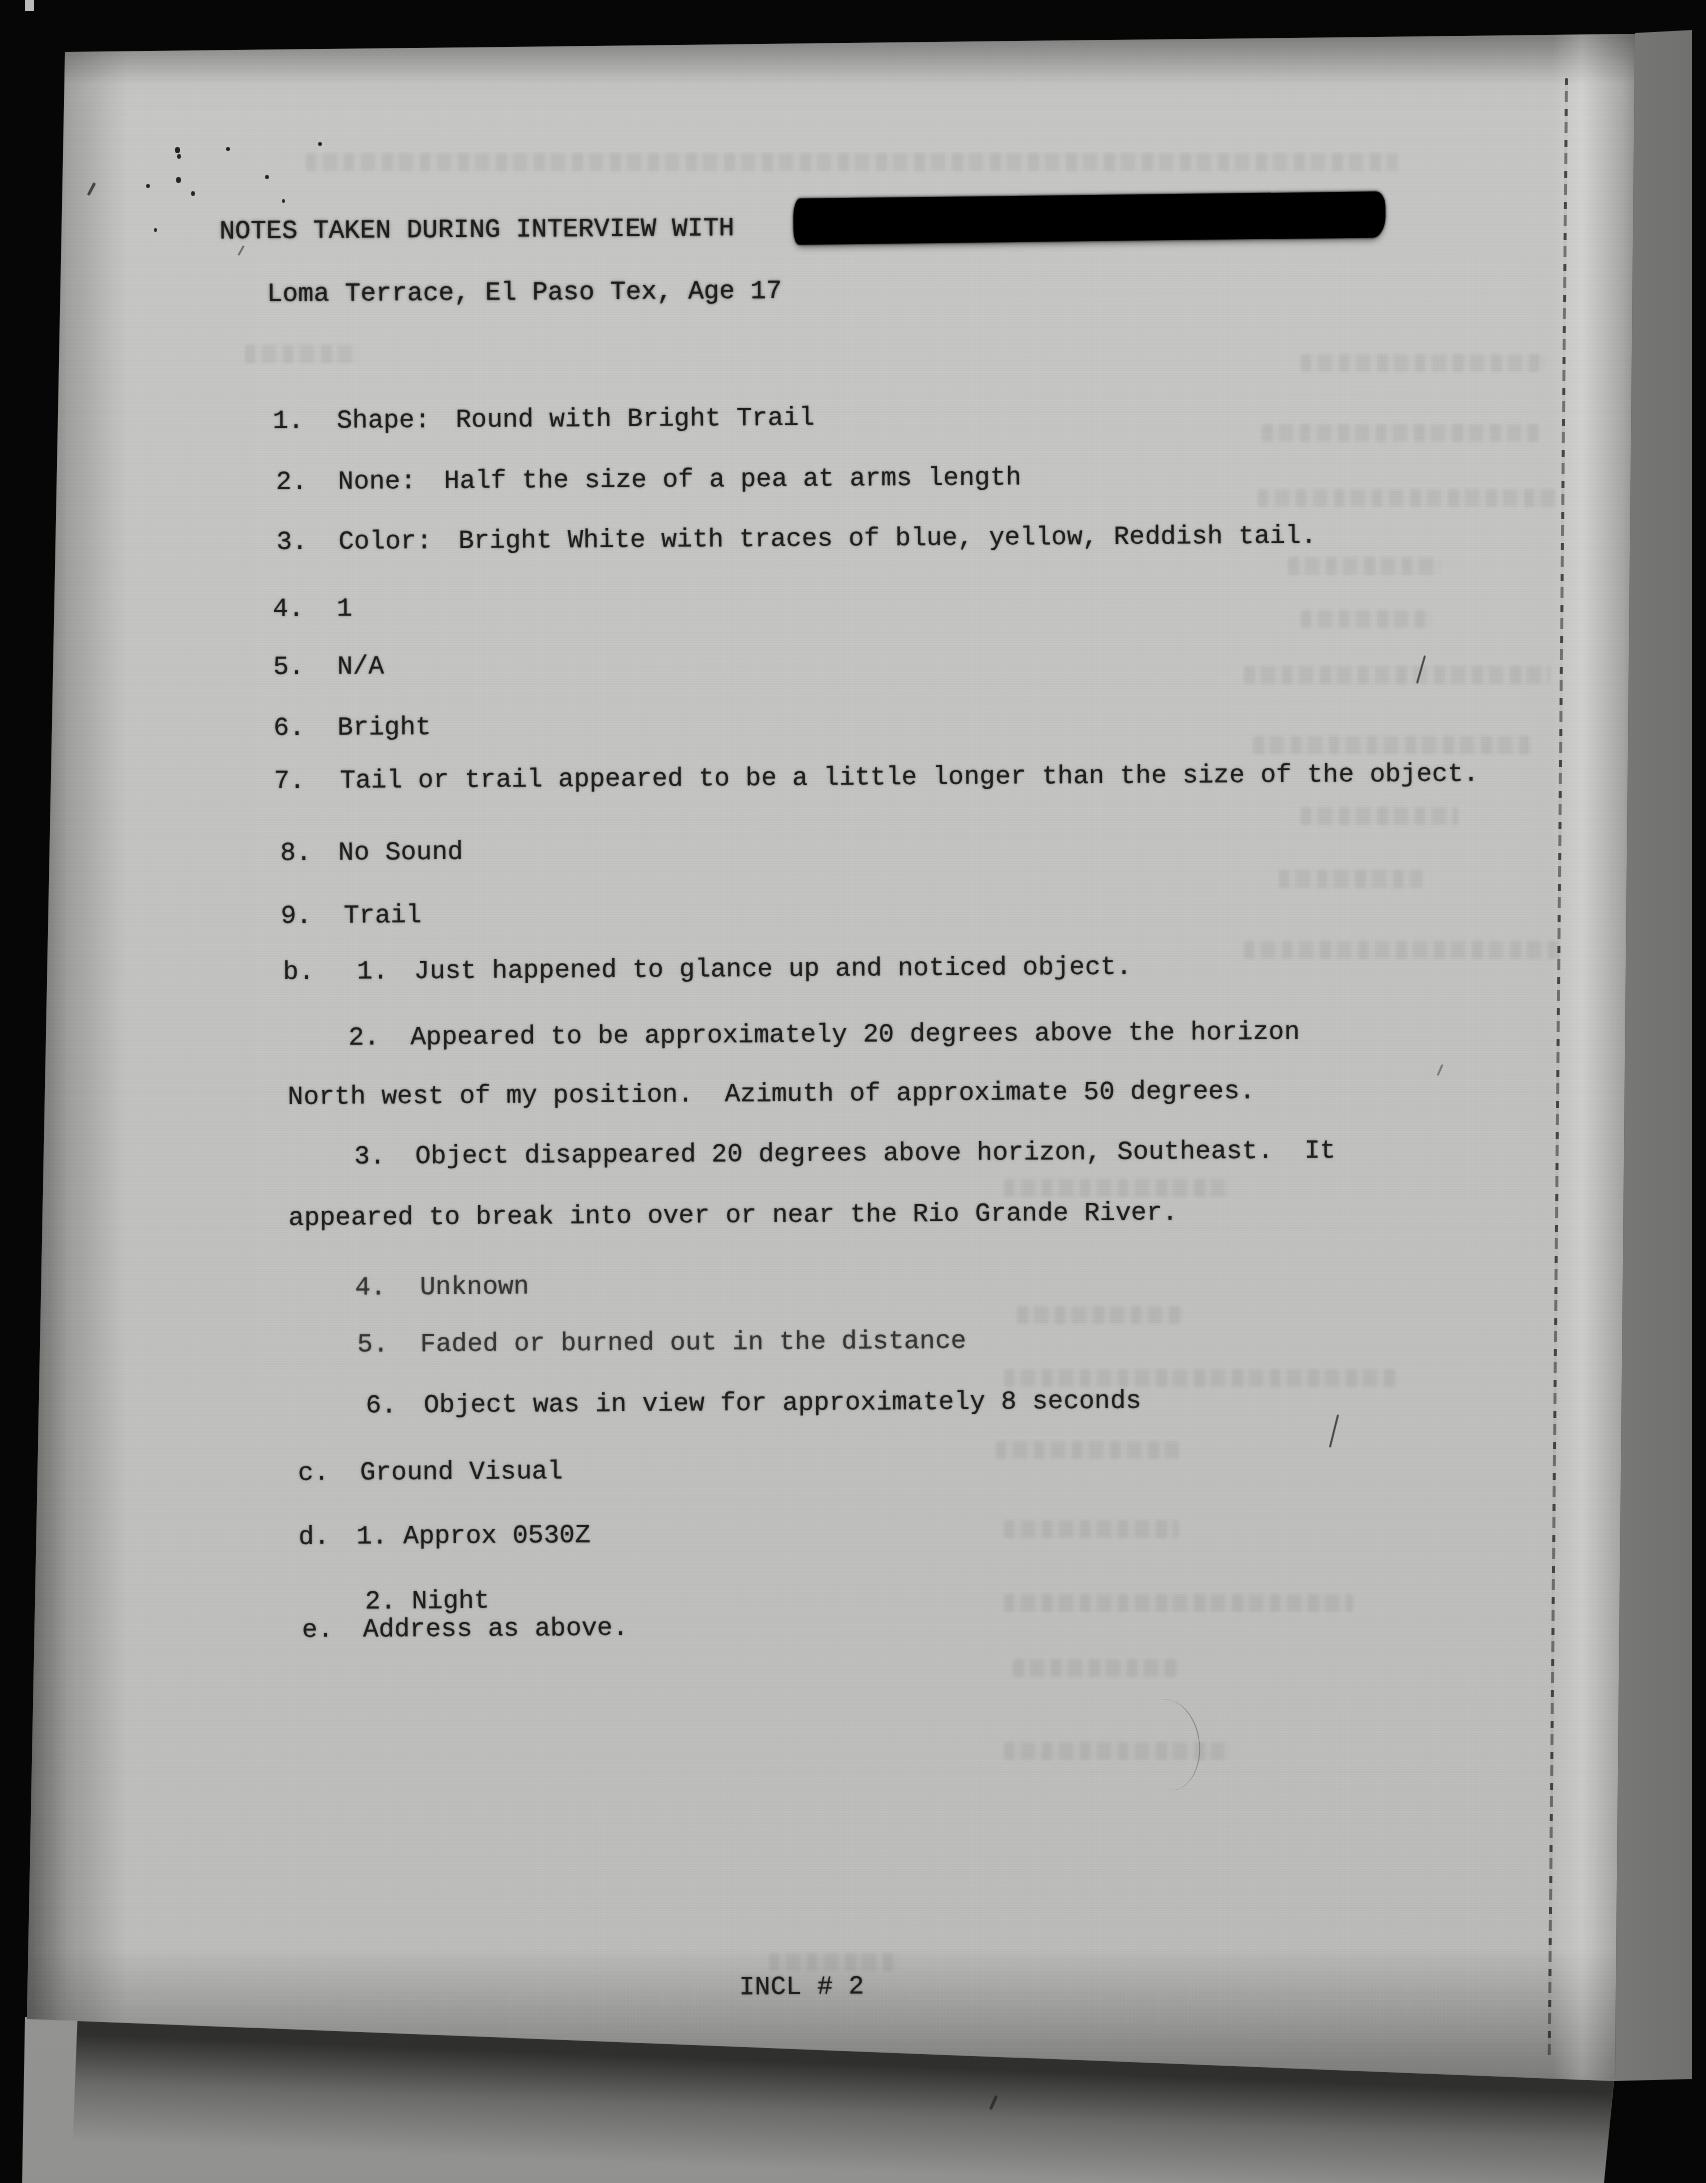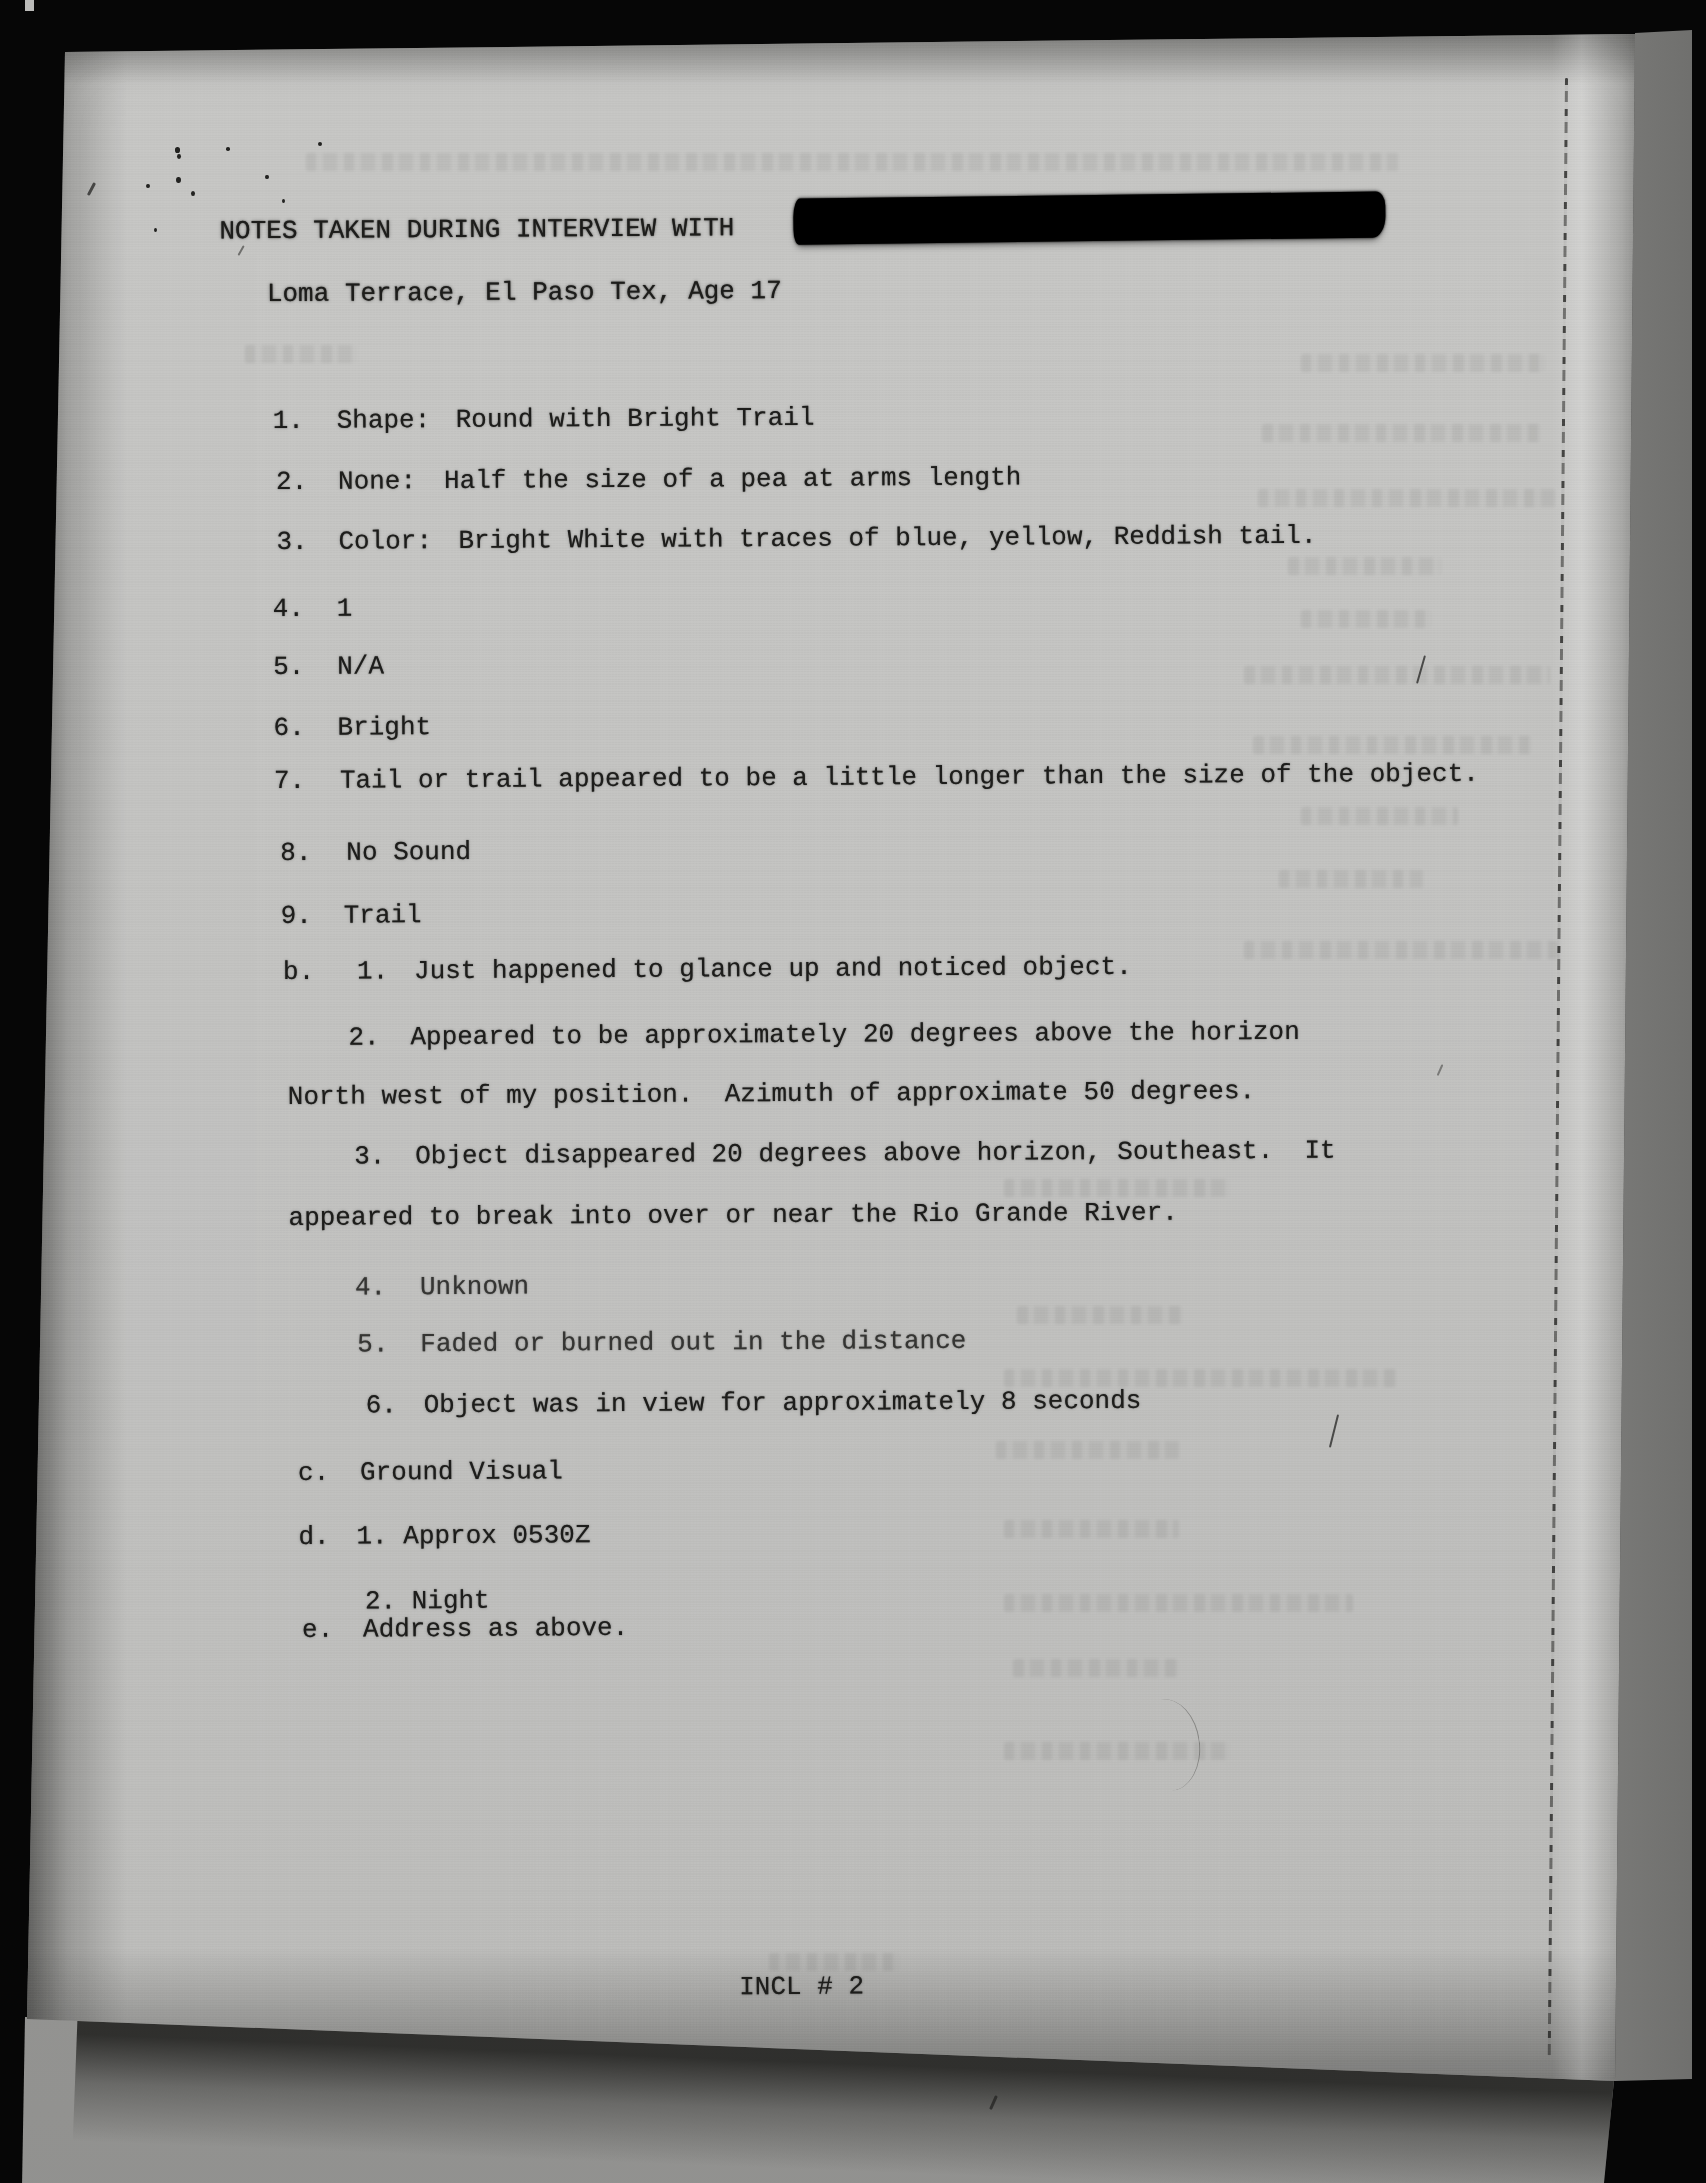--- a/index.html
+++ b/index.html
@@ -182,21 +182,21 @@
     <div class="ln" style="left:276px;top:713px;">
       <span class="seg">6.</span>
       <span class="seg" style="left:64px;font-family:Liberation Mono, monospace;">Bright</span>
     </div>
     <div class="ln" style="left:276px;top:766px;">
       <span class="seg">7.</span>
       <span class="seg" style="left:66px;">Tail or trail appeared to be a little longer than the size of the object.</span>
     </div>
     <div class="ln" style="left:282px;top:838px;">
       <span class="seg">8.</span>
-      <span class="seg" style="left:66px;">No Sound</span>
+      <span class="seg" style="left:58px;">No Sound</span>
     </div>
     <div class="ln" style="left:282px;top:901px;">
       <span class="seg">9.</span>
       <span class="seg" style="left:63px;">Trail</span>
     </div>
 
     <div class="ln" style="left:284px;top:957px;">
       <span class="seg">b.</span>
       <span class="seg" style="left:74px;">1.</span>
       <span class="seg" style="left:131px;">Just happened to glance up and noticed object.</span>

